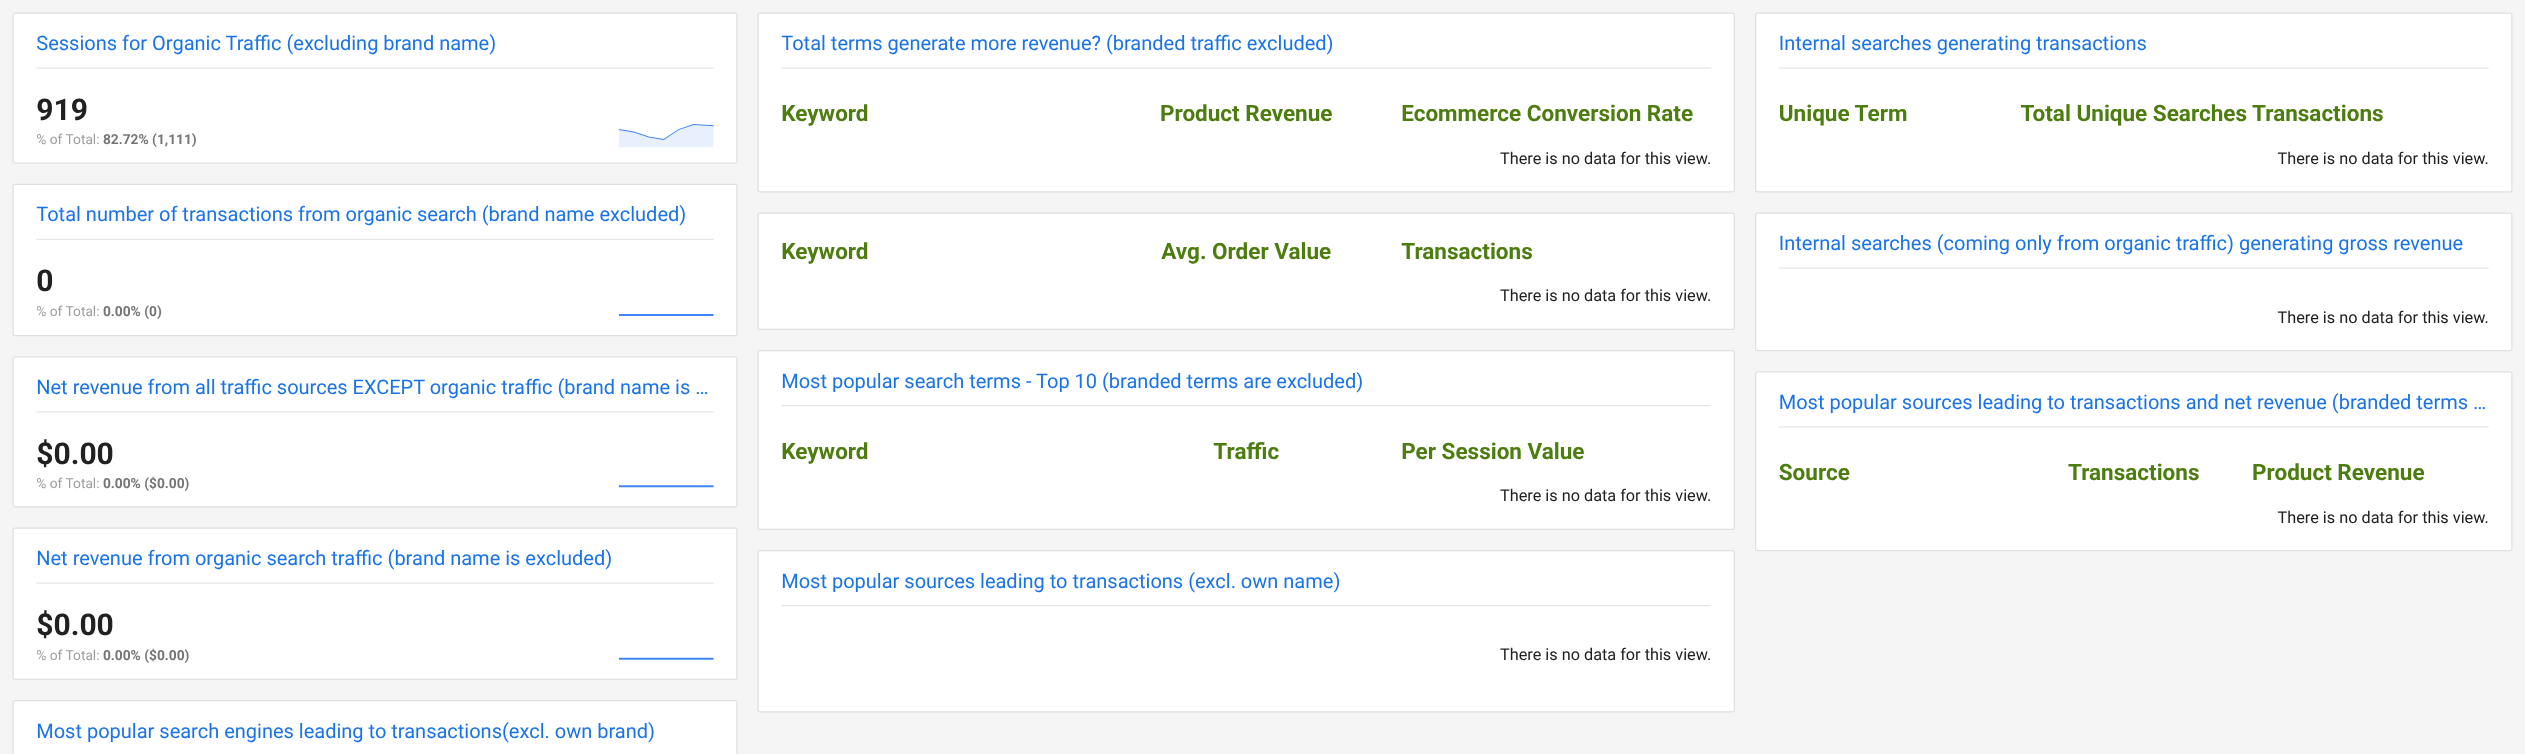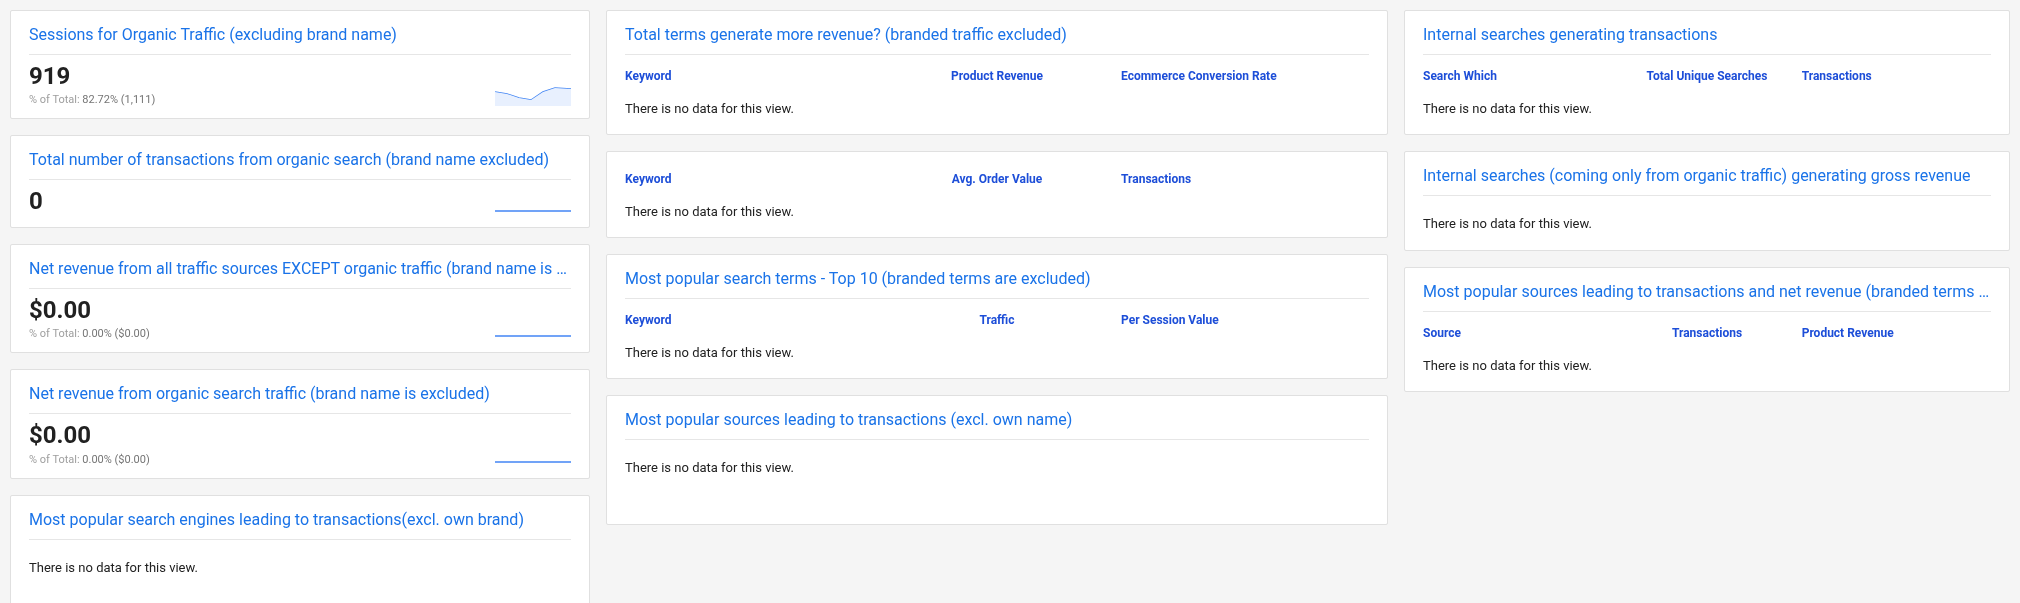--- a/index.html
+++ b/index.html
@@ -3,33 +3,33 @@
 <meta charset="utf-8">
 <style>
 *{box-sizing:border-box;margin:0;padding:0}
 body{font-family:Roboto,Arial,sans-serif;background:#f5f5f5;padding:10px;font-size:13px;color:#212121}
 .dashboard{display:flex;gap:16px;align-items:flex-start}
 .col{flex:1;display:flex;flex-direction:column;gap:16px;min-width:0}
 .col-left{flex:0 0 580px}
 .col-mid{flex:0 0 782px}
 .col-right{flex:1}
 .card{background:#fff;border:1px solid #e0e0e0;border-radius:2px;padding:14px 18px 12px}
-.card-title{color:#1a73e8;font-size:16px;font-weight:400;padding-bottom:10px;border-bottom:1px solid #e6e6e6;margin-bottom:8px;white-space:nowrap;overflow:hidden;text-overflow:ellipsis}
+.card-title{color:#1a73e8;font-size:16px;font-weight:400;padding-bottom:10px;border-bottom:1px solid #e6e6e6;margin-bottom:20px;white-space:nowrap;overflow:hidden;text-overflow:ellipsis}
 .metric-row{display:flex;align-items:flex-end;}
 .metric-block{flex:1}
 .metric-value{font-size:24px;font-weight:700;color:#212121;line-height:1.1}
 .metric-sub{font-size:11px;color:#9e9e9e;margin-top:4px}
-.metric-sub b{font-weight:400;color:#757575}
+.metric-sub b{font-weight:700;color:#757575}
 .spark{width:76px;height:26px;flex:0 0 76px}
 .spark svg{width:100%;height:100%;display:block}
-.tbl-head{display:flex;font-weight:700;font-size:12px;color:#1d4ed8;padding:6px 0}
+.tbl-head{display:flex;font-weight:700;font-size:18px;color:#4d7c0f;padding:6px 0}
 .tbl-head>div{flex:1}
 .tbl-head>div:last-child{}
 .tbl-head.three>div:nth-child(2){text-align:center}
-.nodata{text-align:left;color:#212121;font-size:13px;padding:12px 0 6px}
+.nodata{text-align:right;color:#212121;font-size:13px;padding:12px 0 6px}
 </style>
 </head>
 <body>
 
 <div class="dashboard">
 
   <div class="col col-left">
 
     <div class="card">
       <div class="card-title">Sessions for Organic Traffic (excluding brand name)</div>
@@ -45,20 +45,21 @@
             </svg>
         </div>
       </div>
     </div>
 
     <div class="card">
       <div class="card-title">Total number of transactions from organic search (brand name excluded)</div>
       <div class="metric-row">
         <div class="metric-block">
           <div class="metric-value">0</div>
+          <div class="metric-sub"><span>% of Total: </span><b>0.00% (0)</b></div>
         </div>
         <div class="spark">
           <svg viewBox="0 0 76 26">
               <line x1="0" y1="22" x2="76" y2="22" stroke="#4285f4" stroke-width="1.5"></line>
             </svg>
         </div>
       </div>
     </div>
 
     <div class="card">
@@ -134,21 +135,21 @@
       <div class="nodata">There is no data for this view.</div>
     </div>
 
   </div>
 
   <div class="col col-right">
 
     <div class="card">
       <div class="card-title">Internal searches generating transactions</div>
       <div class="tbl-head three">
-        <div>Search Which</div>
+        <div>Unique Term</div>
         <div>Total Unique Searches</div>
         <div>Transactions</div>
       </div>
       <div class="nodata">There is no data for this view.</div>
     </div>
 
     <div class="card" style="min-height:100px">
       <div class="card-title">Internal searches (coming only from organic traffic) generating gross revenue</div>
       <div class="nodata">There is no data for this view.</div>
     </div>

